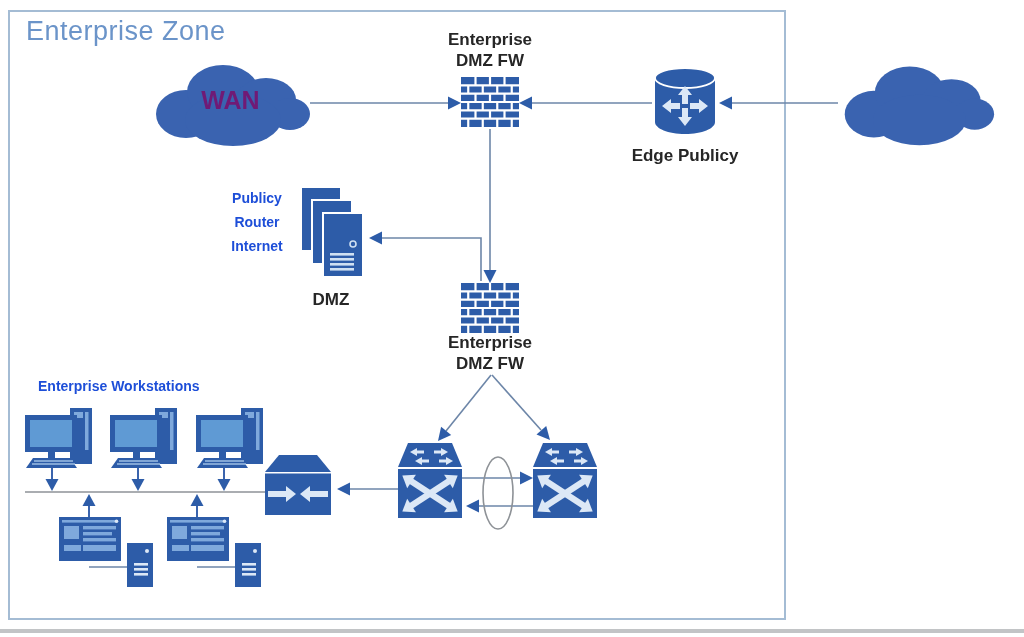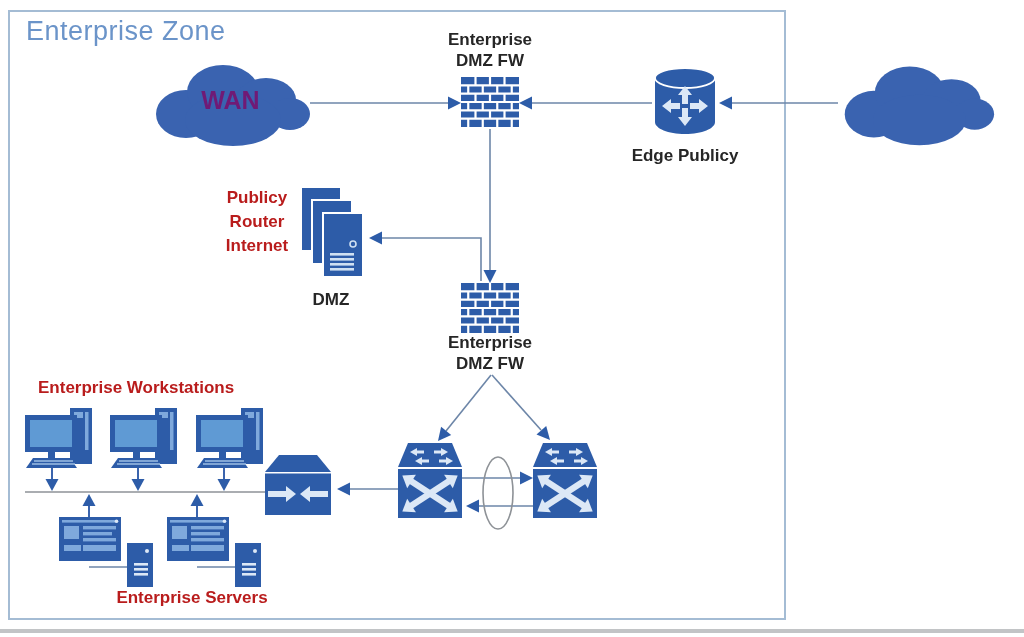--- a/index.html
+++ b/index.html
@@ -12,21 +12,21 @@
     border:2px solid #a4bcd4;box-sizing:border-box;background:transparent;
   }
   .zone-title{
     position:absolute;left:26px;top:16px;font-size:27px;font-weight:400;
     color:#6b94c9;letter-spacing:.5px;white-space:nowrap;
   }
   .overlay{position:absolute;left:0;top:0;z-index:1;}
   .icon{position:absolute;z-index:2;}
   .lbl{position:absolute;z-index:3;white-space:nowrap;text-align:right;}
   .lbl-dark{color:#262626;font-size:17px;font-weight:600;}
-  .lbl-blue{color:#b91c1c;font-size:17px;font-weight:700;}
+  .lbl-blue{color:#1d4ed8;font-size:14px;font-weight:700;}
   .center{text-align:center;}
   .cloud-text{
     position:absolute;z-index:3;color:#701a75;font-weight:600;text-align:center;
   }
   .two-line{line-height:21px;}
   .bottom-strip{
     position:absolute;left:0;top:629px;width:1024px;height:4px;
     background:#c2c4c6;z-index:0;
   }
 </style>
@@ -260,15 +260,14 @@
     <div>Internet</div>
   </div>
   <div class="lbl lbl-dark center" style="left:302px;top:290px;width:58px">DMZ</div>
 
   <div class="lbl lbl-dark center two-line" style="left:430px;top:332px;width:120px">
     <div>Enterprise</div>
     <div>DMZ FW</div>
   </div>
 
   <div class="lbl lbl-blue" style="left:38px;top:378px">Enterprise Workstations</div>
-  <div class="lbl lbl-blue center" style="left:97px;top:588px;width:190px">Enterprise Servers</div>
 
 </div>
 
 </body></html>

